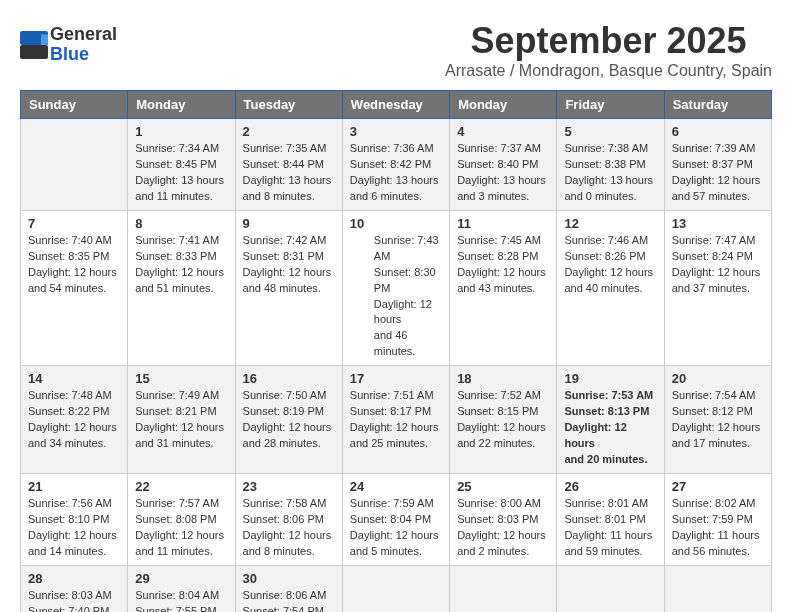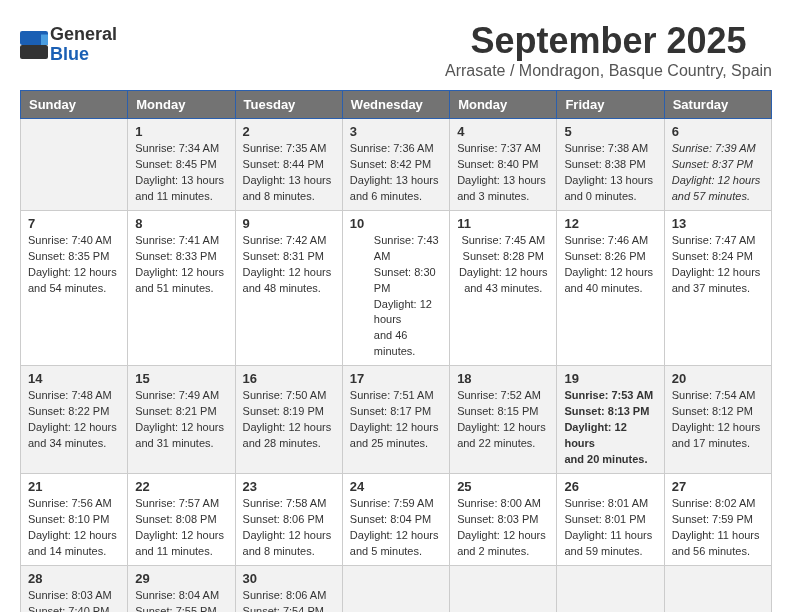--- a/index.html
+++ b/index.html
@@ -150,21 +150,21 @@
         </td>
         <td>
           <div class="day-number">5</div>
           <div class="day-info" style="white-space: pre-line;">Sunrise: 7:38 AM
 Sunset: 8:38 PM
 Daylight: 13 hours
 and 0 minutes.</div>
         </td>
         <td>
           <div class="day-number">6</div>
-          <div class="day-info" style="white-space: pre-line; font-style: italic;">Sunrise: 7:39 AM
+          <div class="day-info" style="white-space: pre-line;">Sunrise: 7:39 AM
 Sunset: 8:37 PM
 Daylight: 12 hours
 and 57 minutes.</div>
         </td>
       </tr>
       <tr>
         <td>
           <div class="day-number">7</div>
           <div class="day-info" style="white-space: pre-line;">Sunrise: 7:40 AM
 Sunset: 8:35 PM
@@ -187,21 +187,21 @@
         </td>
         <td>
           <div class="day-number">10</div>
           <div class="day-info" style="white-space: pre-line; margin-left: 24px;">Sunrise: 7:43 AM
 Sunset: 8:30 PM
 Daylight: 12 hours
 and 46 minutes.</div>
         </td>
         <td>
           <div class="day-number">11</div>
-          <div class="day-info" style="white-space: pre-line; text-align: center;">Sunrise: 7:45 AM
+          <div class="day-info" style="white-space: pre-line;">Sunrise: 7:45 AM
 Sunset: 8:28 PM
 Daylight: 12 hours
 and 43 minutes.</div>
         </td>
         <td>
           <div class="day-number">12</div>
           <div class="day-info" style="white-space: pre-line;">Sunrise: 7:46 AM
 Sunset: 8:26 PM
 Daylight: 12 hours
 and 40 minutes.</div>

